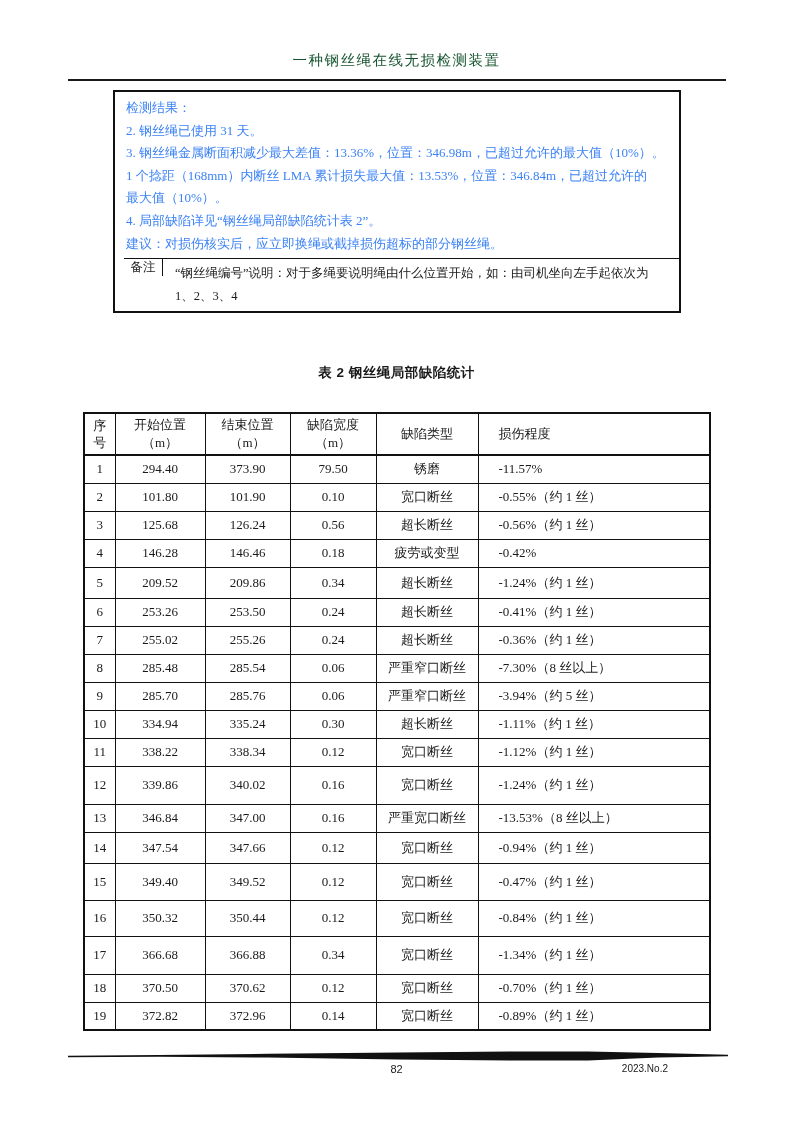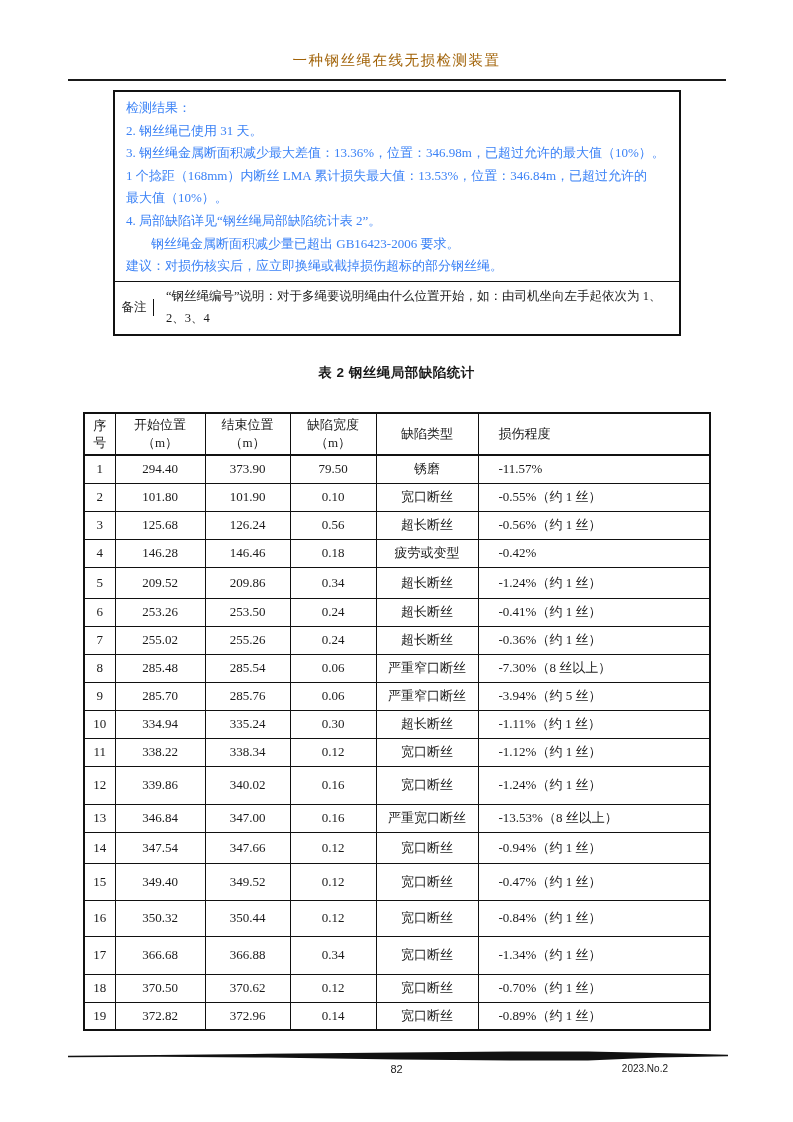--- a/index.html
+++ b/index.html
@@ -15,21 +15,21 @@
     overflow: hidden;
   }
 
   
   .doc-title {
     position: absolute;
     top: 51px; left: 0; right: 0;
     text-align: center;
     font-size: 14.5px;
     letter-spacing: 1.5px;
-    color: #a16207;
+    color: #14532d;
   }
   .header-rule {
     position: absolute;
     top: 79px; left: 68px;
     width: 658px; height: 2px;
     background: #1a1a1a;
   }
 
   
   .results-box {
@@ -43,21 +43,22 @@
   .res-line {
     font-size: 13px;
     line-height: 22.6px;
     white-space: nowrap;
     color: #3b82f6;
   }
   .res-line.indent { padding-left: 25px; }
   .remark-row {
     border-top: 1.5px solid #111;
     display: flex;
-    align-items: center;
+    align-items: flex-start;
+    margin-left: 9px;
   }
   .remark-label {
     width: 39px;
     flex: 0 0 39px;
     border-right: 1.5px solid #111;
     display: flex;
     align-items: center;
     justify-content: center;
     font-size: 12.5px;
   }
@@ -144,21 +145,20 @@
   <div class="header-rule"></div>
 
   <div class="results-box">
     <div class="results-text" id="results-lines">
         <div class="res-line">检测结果：</div>
         <div class="res-line">2. 钢丝绳已使用 31 天。</div>
         <div class="res-line">3. 钢丝绳金属断面积减少最大差值：13.36%，位置：346.98m，已超过允许的最大值（10%）。</div>
         <div class="res-line">1 个捻距（168mm）内断丝 LMA 累计损失最大值：13.53%，位置：346.84m，已超过允许的</div>
         <div class="res-line">最大值（10%）。</div>
         <div class="res-line">4. 局部缺陷详见“钢丝绳局部缺陷统计表 2”。</div>
-        <div class="res-line indent">钢丝绳金属断面积减少量已超出 GB16423-2006 要求。</div>
         <div class="res-line">建议：对损伤核实后，应立即换绳或截掉损伤超标的部分钢丝绳。</div>
       </div>
     <div class="remark-row">
       <div class="remark-label">备注</div>
       <div class="remark-text">“钢丝绳编号”说明：对于多绳要说明绳由什么位置开始，如：由司机坐向左手起依次为 1、2、3、4</div>
     </div>
   </div>
 
   <div class="table-title">表 2 钢丝绳局部缺陷统计</div>
 

